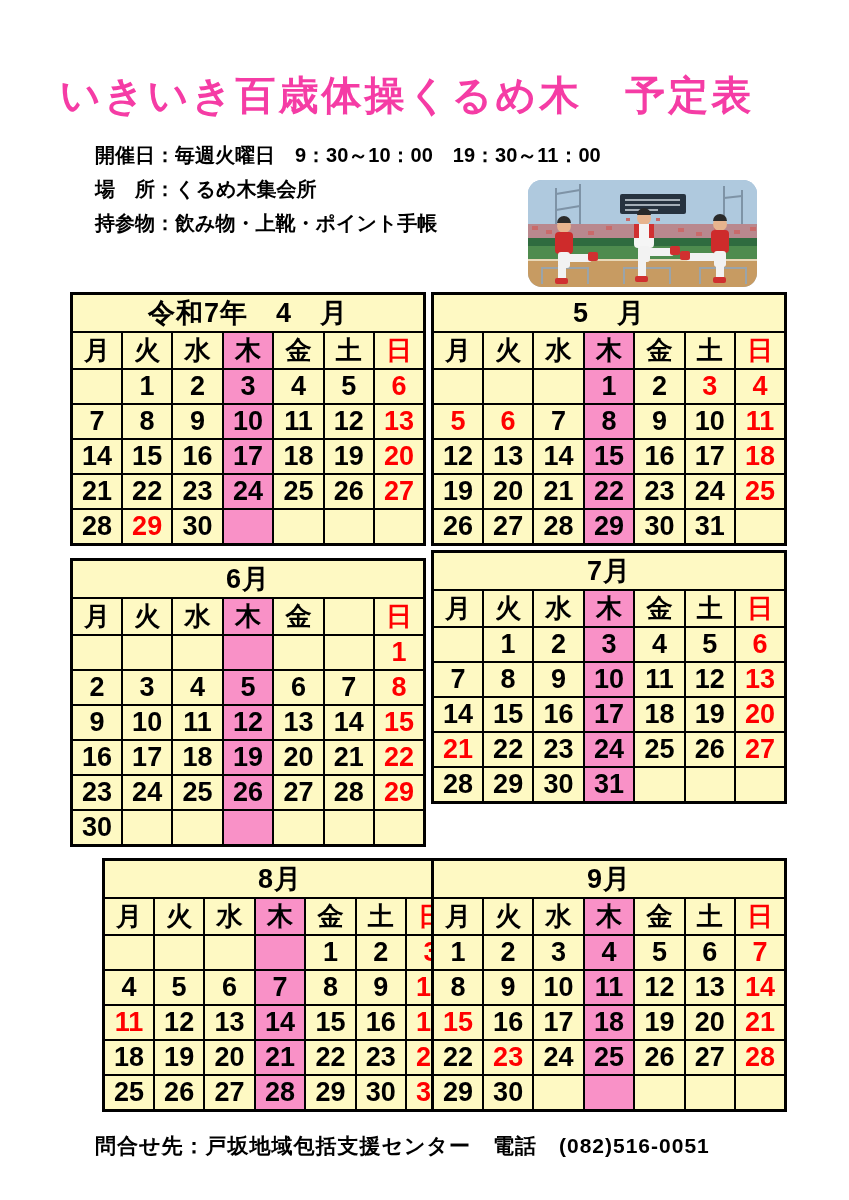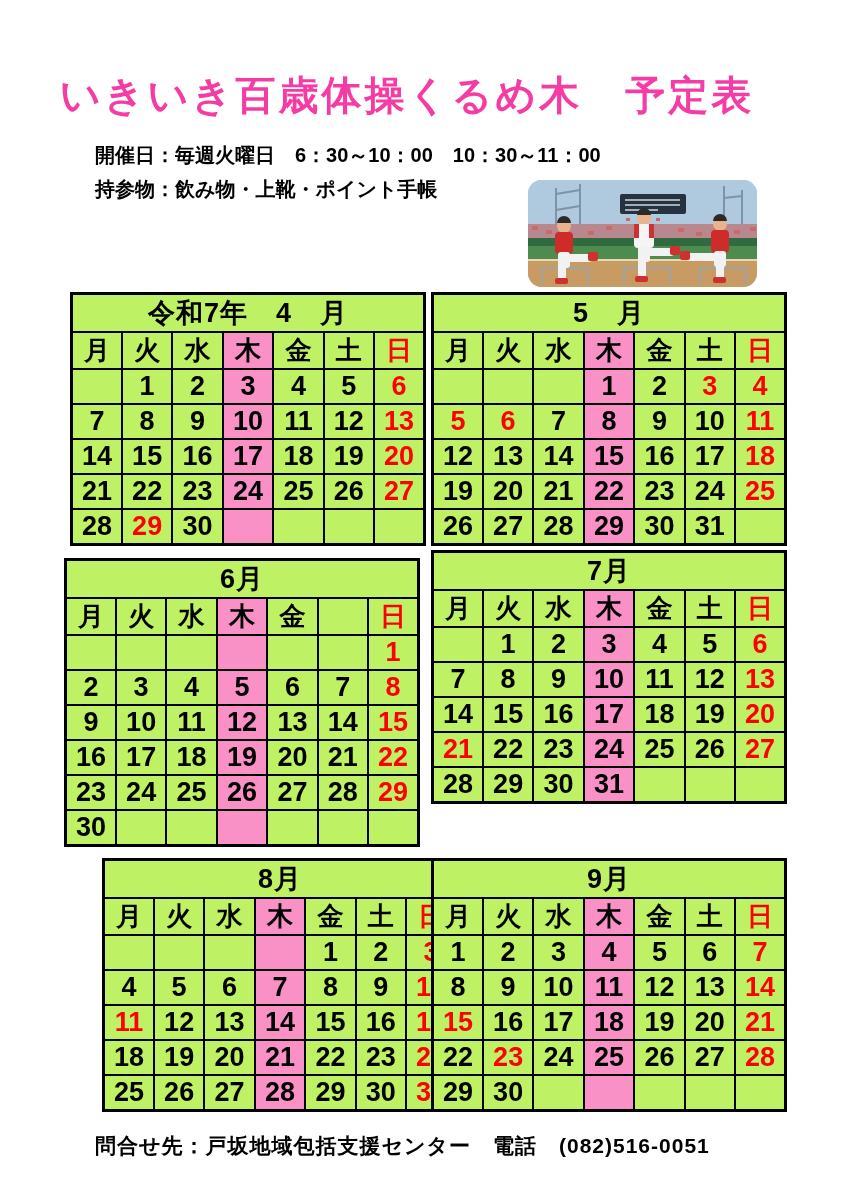--- a/index.html
+++ b/index.html
@@ -18,27 +18,27 @@
   }
   .info-line{height:34px;line-height:34px;white-space:nowrap;}
   .photo{
     position:absolute;left:528px;top:180px;width:229px;height:107px;
     border-radius:14px;overflow:hidden;background:#9DBBD6;
   }
   .photo svg{display:block;}
   .cal-slot{position:absolute;}
   #cal-0{left:70px;top:292px;}
   #cal-1{left:431px;top:292px;}
-  #cal-2{left:64px;top:558px;}
+  #cal-2{left:70px;top:558px;}
   #cal-3{left:431px;top:550px;}
   #cal-4{left:70px;top:858px;margin-left:32px;}
   #cal-5{left:431px;top:858px;}
   table.cal{
     border-collapse:collapse;table-layout:fixed;width:356px;
-    border:3px solid #000;background:#bef264;
+    border:3px solid #000;background:#fef9c3;
   }
   table.cal td{
     border:2px solid #000;text-align:center;vertical-align:middle;
     font-weight:bold;padding:0;overflow:hidden;
   }
   td.cal-title{font-size:27px;height:34px;letter-spacing:1px;}
   td.cal-day{font-size:26px;height:31px;}
   td.cal-cell{font-size:27px;height:33px;}
   .pink{background:var(--accent-pink,#F991C7);}
   .red{color:var(--red,#FF0000);}
@@ -46,21 +46,22 @@
     position:absolute;left:95px;top:1132px;font-size:21px;font-weight:bold;
     letter-spacing:1px;white-space:nowrap;
   }
 </style>
 </head>
 <body>
 
 <div class="page-title">いきいき百歳体操くるめ木　予定表</div>
 
 <div class="info-block">
-  <div class="info-line">開催日：毎週火曜日　6：30～10：00　10：30～11：00</div>
+  <div class="info-line">開催日：毎週火曜日　9：30～10：00　19：30～11：00</div>
+  <div class="info-line">場　所：くるめ木集会所</div>
   <div class="info-line">持参物：飲み物・上靴・ポイント手帳</div>
 </div>
 
 <div class="photo">
   <svg width="229" height="107" viewBox="0 0 229 107" xmlns="http://www.w3.org/2000/svg">
 
     <rect x="0" y="0" width="229" height="52" fill="#AFC9DE"></rect>
 
     <g stroke="#7E93A6" stroke-width="2" fill="none">
       <path d="M28 8 L28 46"></path>

